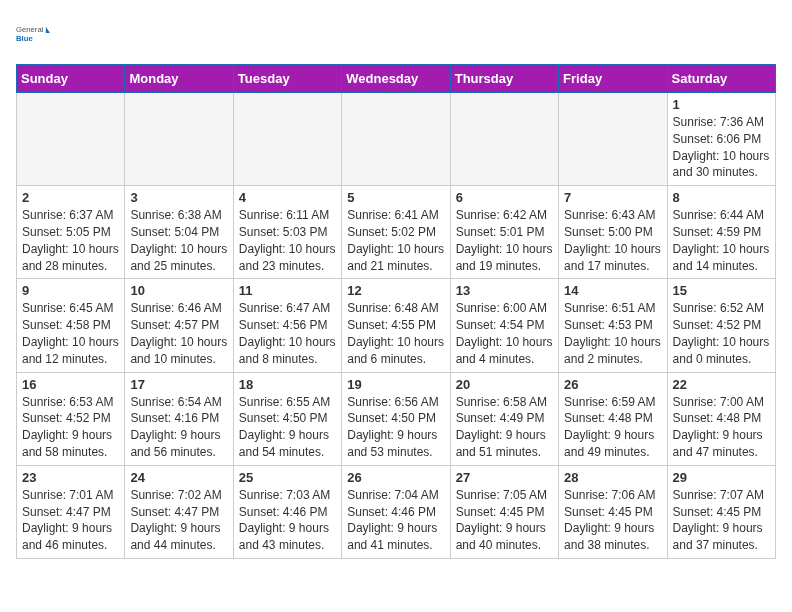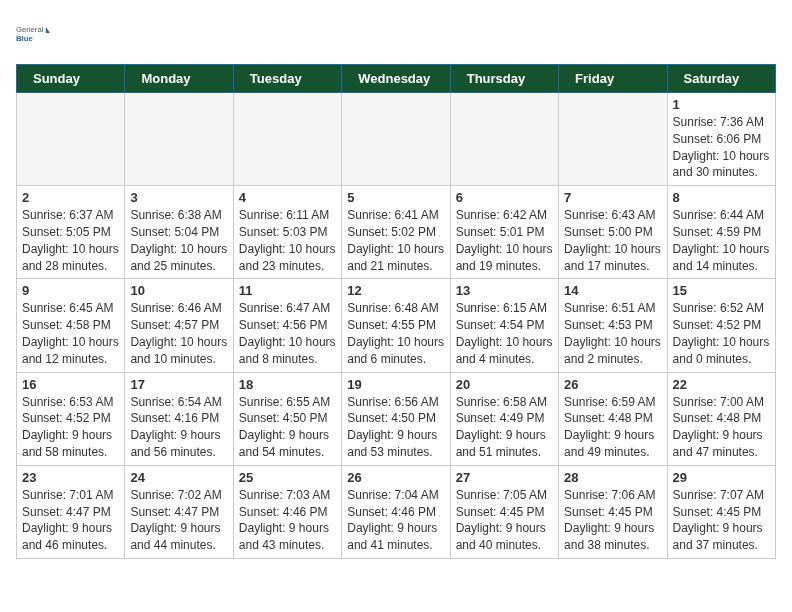--- a/index.html
+++ b/index.html
@@ -36,25 +36,25 @@
     .location {
       font-size: 14px;
       color: #555;
     }
     .calendar {
       width: 100%;
       border-collapse: collapse;
       border: 1px solid #ccc;
     }
     .calendar th {
-      background-color: #14532d;
+      background-color: #a21caf;
       color: #fff;
       font-size: 13px;
       font-weight: bold;
-      padding: 6px 16px;
+      padding: 6px 4px;
       text-align: left;
       border: 1px solid #1a6bb5;
     }
     .calendar td {
       vertical-align: top;
       border: 1px solid #ccc;
       padding: 4px 5px;
       width: 108px;
       min-height: 75px;
       font-size: 10.5px;
@@ -184,21 +184,21 @@
 Daylight: 10 hours and 8 minutes.</div>
         </td>
         <td>
           <span class="day-number">12</span>
           <div class="day-info">Sunrise: 6:48 AM
 Sunset: 4:55 PM
 Daylight: 10 hours and 6 minutes.</div>
         </td>
         <td>
           <span class="day-number">13</span>
-          <div class="day-info">Sunrise: 6:15 AM
+          <div class="day-info">Sunrise: 6:00 AM
 Sunset: 4:54 PM
 Daylight: 10 hours and 4 minutes.</div>
         </td>
         <td>
           <span class="day-number">14</span>
           <div class="day-info">Sunrise: 6:51 AM
 Sunset: 4:53 PM
 Daylight: 10 hours and 2 minutes.</div>
         </td>
         <td>

